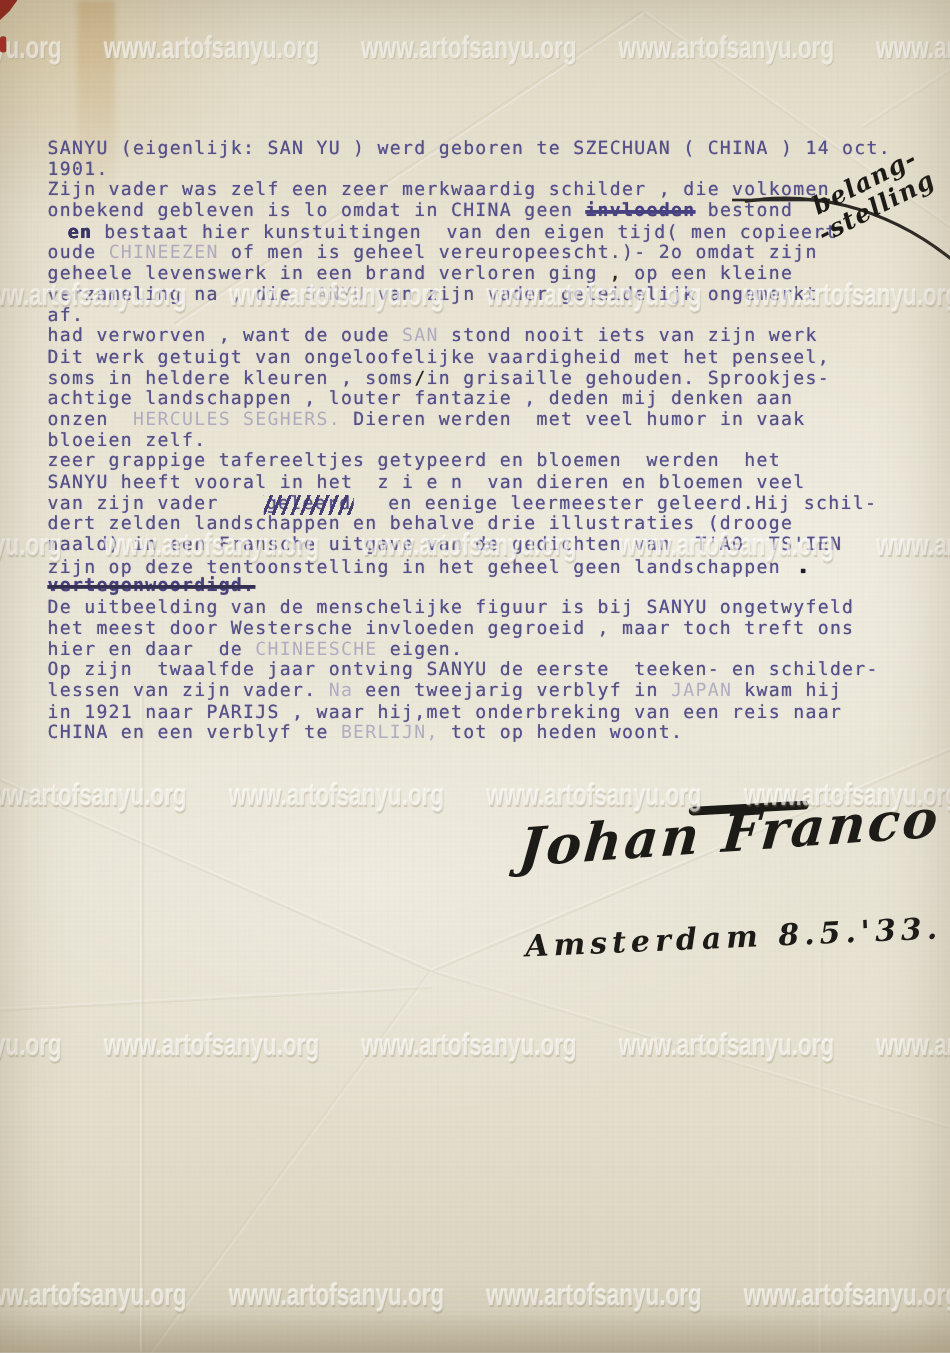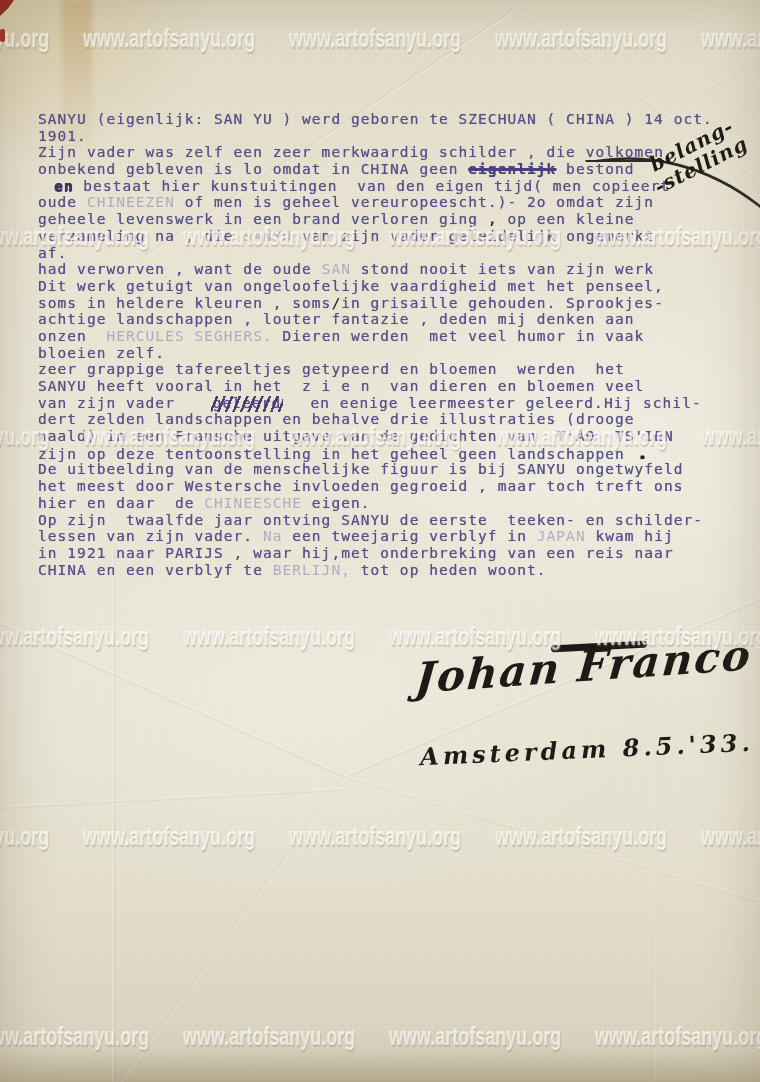--- a/index.html
+++ b/index.html
@@ -91,38 +91,39 @@
   <div class="crease" style="left:0;top:806px;width:346px;transform:rotate(-3deg);opacity:.45;"></div>
   <div class="crease" style="left:345px;top:775px;width:381px;transform:rotate(126.3deg);opacity:.35;"></div>
   <div class="crease v" style="left:112px;top:545px;height:537px;"></div>
   <div class="crease v" style="left:655px;top:760px;height:322px;opacity:.35;"></div>
   <div class="crease" style="left:690px;top:100px;width:95px;transform:rotate(-33deg);opacity:.35;"></div>
 
   <div class="letter">
       <div class="tline"><span>SANYU (eigenlijk: SAN YU ) werd geboren te SZECHUAN ( CHINA ) 14 oct.</span></div>
       <div class="tline"><span>1901.</span></div>
       <div class="tline"><span>Zijn vader was zelf een zeer merkwaardig schilder , die </span><span class="seg-uhand">volkomen</span></div>
-      <div class="tline"><span>onbekend gebleven is lo omdat in CHINA geen </span><span class="seg-strike">eigenlijk</span><span> bestond</span></div>
+      <div class="tline"><span>onbekend gebleven is lo omdat in CHINA geen </span><span class="seg-strike">invloeden</span><span> bestond</span></div>
       <div class="tline"><span class="seg-bold">en</span><span> bestaat hier kunstuitingen  van den eigen tijd( men copieert</span></div>
       <div class="tline"><span>oude </span><span class="seg-faint">CHINEEZEN</span><span> of men is geheel vereuropeescht.)- 2o omdat zijn</span></div>
       <div class="tline"><span>geheele levenswerk in een brand verloren ging </span><span class="seg-hand">,</span><span> op een kleine</span></div>
       <div class="tline"><span>verzameling na , die </span><span class="seg-faint">SANYU</span><span> van zijn vader geleidelijk </span><span class="seg-underline">ongemerkt</span></div>
       <div class="tline"><span>af.</span></div>
       <div class="tline"><span>had verworven , want de oude </span><span class="seg-faint">SAN</span><span> stond nooit iets van zijn werk</span></div>
       <div class="tline"><span>Dit werk getuigt van ongeloofelijke vaardigheid met het penseel,</span></div>
       <div class="tline"><span>soms in heldere kleuren , soms</span><span class="seg-hand">/</span><span>in grisaille gehouden. Sprookjes-</span></div>
       <div class="tline"><span>achtige landschappen , louter fantazie , deden mij denken aan</span></div>
       <div class="tline"><span>onzen  </span><span class="seg-faint">HERCULES SEGHERS.</span><span> Dieren werden  met veel humor in vaak</span></div>
       <div class="tline"><span>bloeien zelf.</span></div>
       <div class="tline"><span>zeer grappige tafereeltjes getypeerd en bloemen  werden  het</span></div>
       <div class="tline"><span>SANYU heeft vooral in het  z i e n  van dieren en bloemen veel</span></div>
       <div class="tline"><span>van zijn vader </span><span class="seg-slashed">geleerd</span><span>   en eenige leermeester geleerd.Hij schil-</span></div>
       <div class="tline"><span>dert zelden landschappen en behalve drie illustraties (drooge</span></div>
       <div class="tline"><span>naald) in een Fransche uitgave van de gedichten van  T'AO  TS'IEN</span></div>
       <div class="tline"><span>zijn op deze tentoonstelling in het geheel geen landschappen</span><span class="seg-dot"> .</span></div>
+      <div class="tline"><span class="seg-strike2">vertegenwoordigd.</span></div>
       <div class="tline"><span>De uitbeelding van de menschelijke figuur is bij SANYU ongetwyfeld</span></div>
       <div class="tline"><span>het meest door Westersche invloeden gegroeid , maar toch treft ons</span></div>
       <div class="tline"><span>hier en daar  de </span><span class="seg-faint">CHINEESCHE</span><span> eigen.</span></div>
       <div class="tline"><span>Op zijn  twaalfde jaar ontving SANYU de eerste  teeken- en schilder-</span></div>
       <div class="tline"><span>lessen van zijn vader. </span><span class="seg-faint">Na</span><span> een tweejarig verblyf in </span><span class="seg-faint">JAPAN</span><span> kwam hij</span></div>
       <div class="tline"><span>in 1921 naar PARIJS , waar hij,met onderbreking van een reis naar</span></div>
       <div class="tline"><span>CHINA en een verblyf te </span><span class="seg-faint">BERLIJN,</span><span> tot op heden woont.</span></div>
     </div>
 
   <svg class="swoosh" width="175" height="64" viewBox="0 0 175 64">

